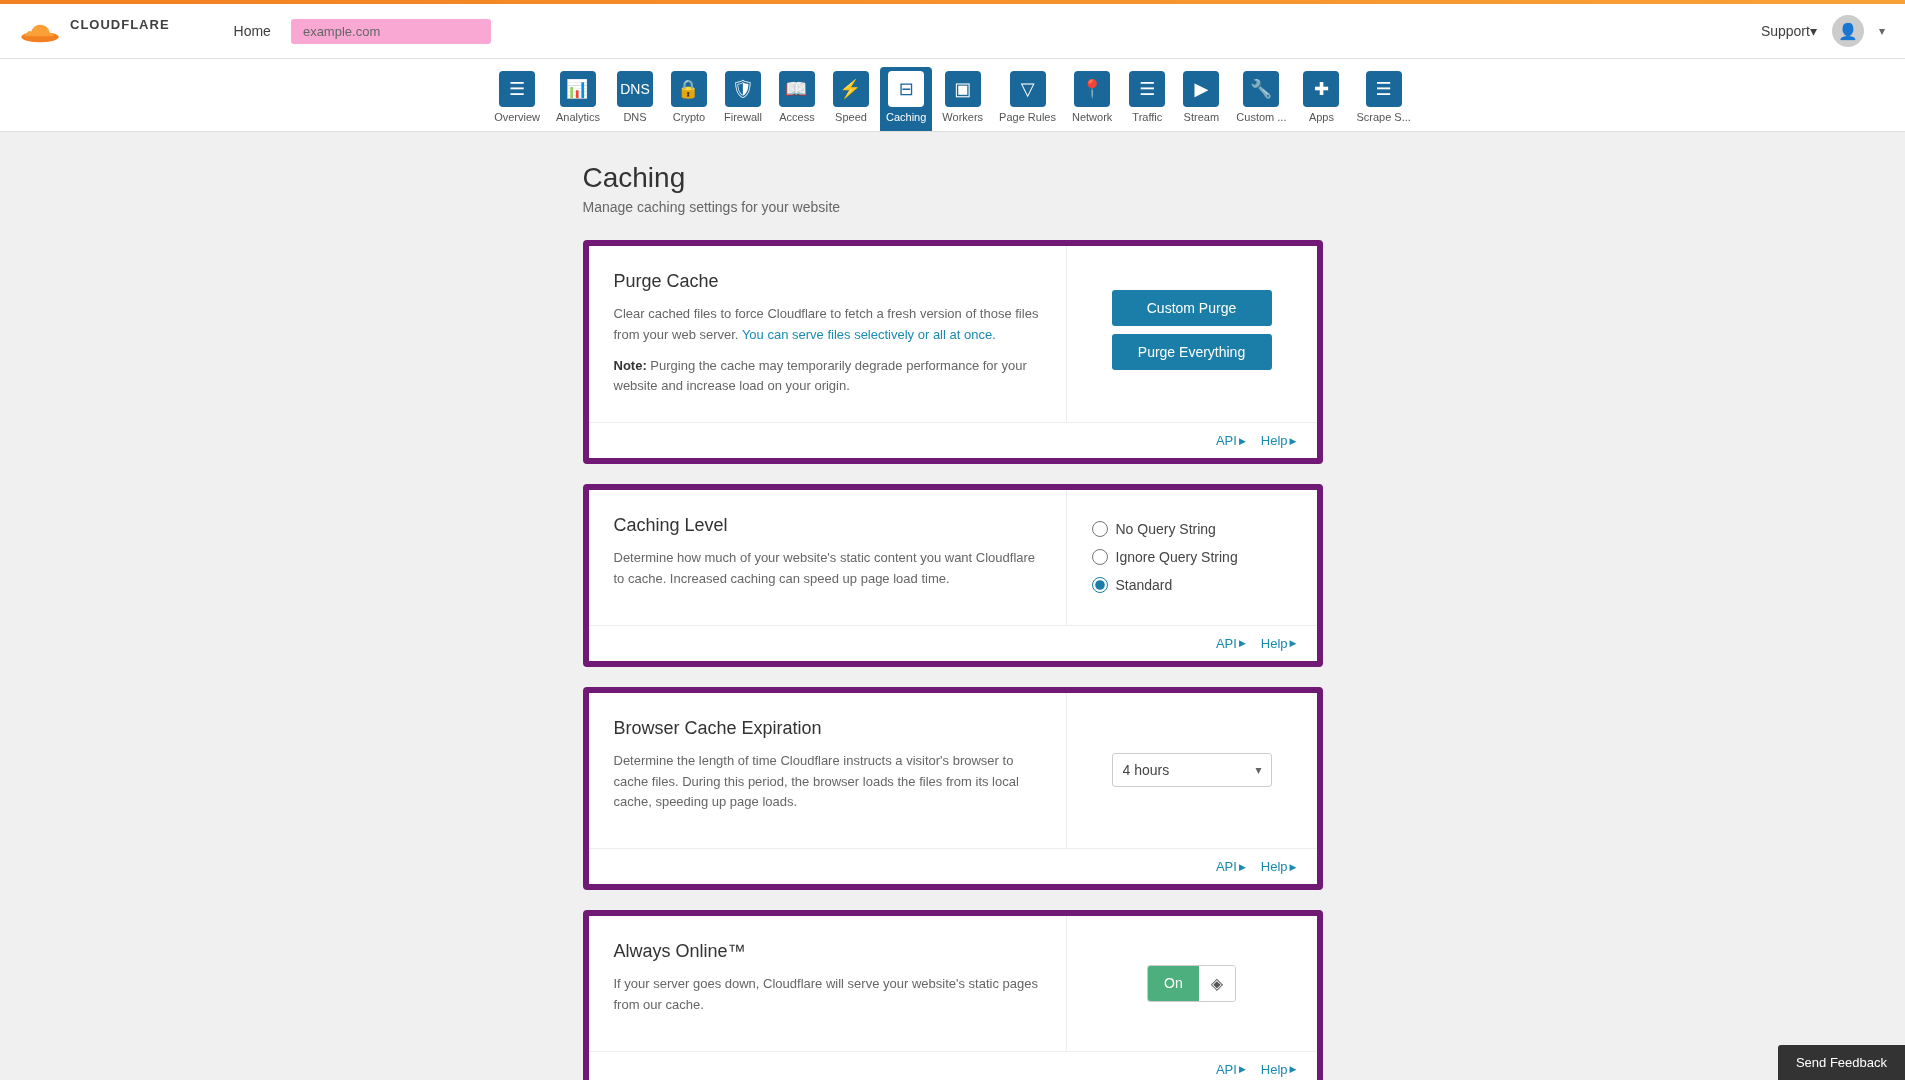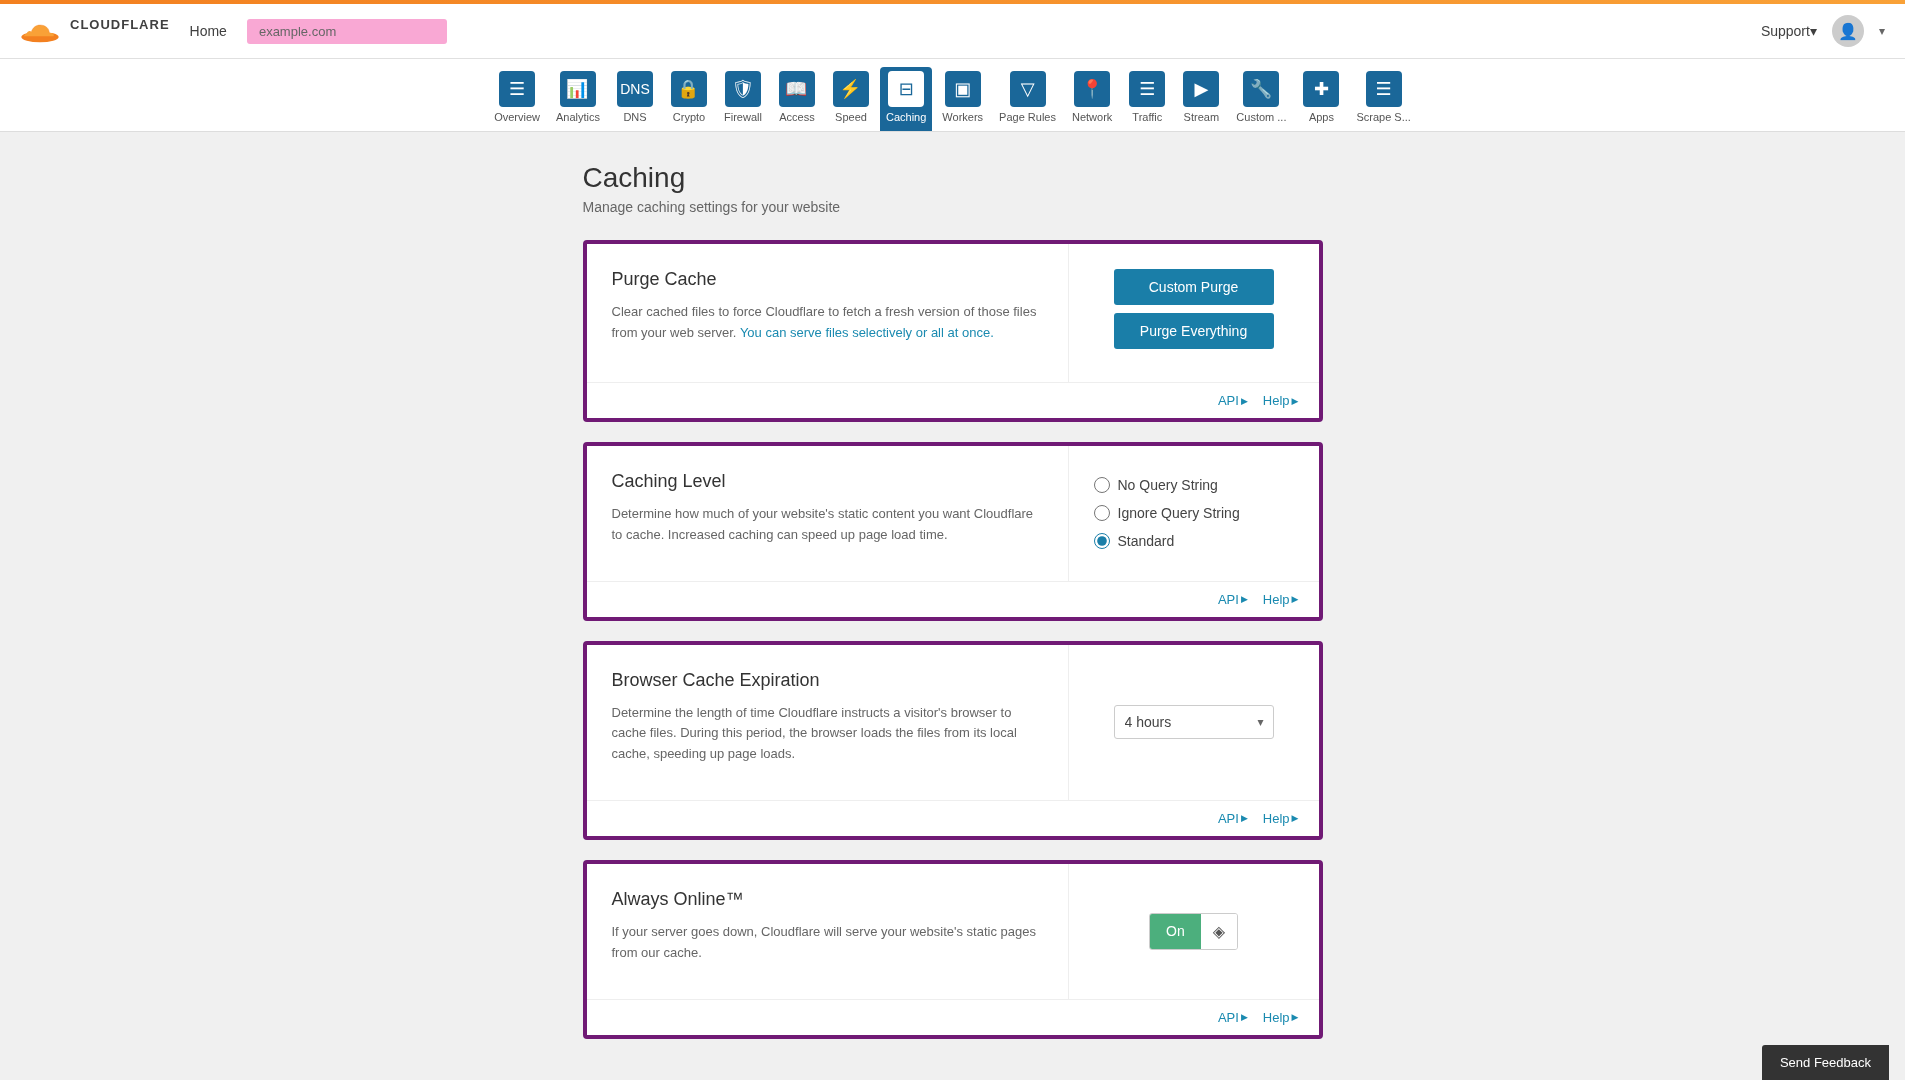--- a/index.html
+++ b/index.html
@@ -29,20 +29,21 @@
       font-size: 13px;
       font-weight: bold;
       color: #404040;
       letter-spacing: 1px;
     }
     .header-home {
       font-size: 14px;
       color: #404040;
       margin-right: 20px;
       text-decoration: none;
+      margin-left: 44px;
     }
     .header-domain {
       background: #f9a8d4;
       border-radius: 3px;
       padding: 5px 12px;
       font-size: 13px;
       color: #666;
       width: 200px;
     }
     .header-right {
@@ -132,21 +133,21 @@
     .page-subtitle {
       font-size: 14px;
       color: #666;
       margin-bottom: 25px;
     }
 
     
     .card {
       background: #fff;
       border-radius: 4px;
-      border: 4px solid #701a75;
+      border: 6px solid #701a75;
       margin-bottom: 20px;
       overflow: hidden;
     }
     .card-body {
       display: flex;
     }
     .card-left {
       flex: 1;
       padding: 25px;
     }
@@ -289,21 +290,21 @@
       background: #fff;
       color: #555;
       display: flex;
       align-items: center;
     }
 
     
     .send-feedback {
       position: fixed;
       bottom: 0;
-      right: 16px;
+      right: 0;
       background: #333;
       color: #fff;
       padding: 10px 18px;
       font-size: 13px;
       cursor: pointer;
       border-radius: 3px 0 0 0;
     }
 
     
     .cf-logo {
@@ -412,20 +413,24 @@
   <h1 class="page-title">Caching</h1>
   <p class="page-subtitle">Manage caching settings for your website</p>
 
   <div class="card">
     <div class="card-body">
       <div class="card-left">
         <h2 class="card-title">Purge Cache</h2>
         <p class="card-desc">
           Clear cached files to force Cloudflare to fetch a fresh version of those files from your web server.
           <a>You can serve files selectively or all at once.</a>
+        </p>
+        <p class="card-note">
+          <strong>Note:</strong>
+          <span>Purging the cache may temporarily degrade performance for your website and increase load on your origin.</span>
         </p>
       </div>
       <div class="card-right">
         <button class="btn-primary">Custom Purge</button>
         <button class="btn-primary">Purge Everything</button>
       </div>
     </div>
     <div class="card-footer">
       <a class="footer-link">API</a>
       <a class="footer-link">Help</a>

